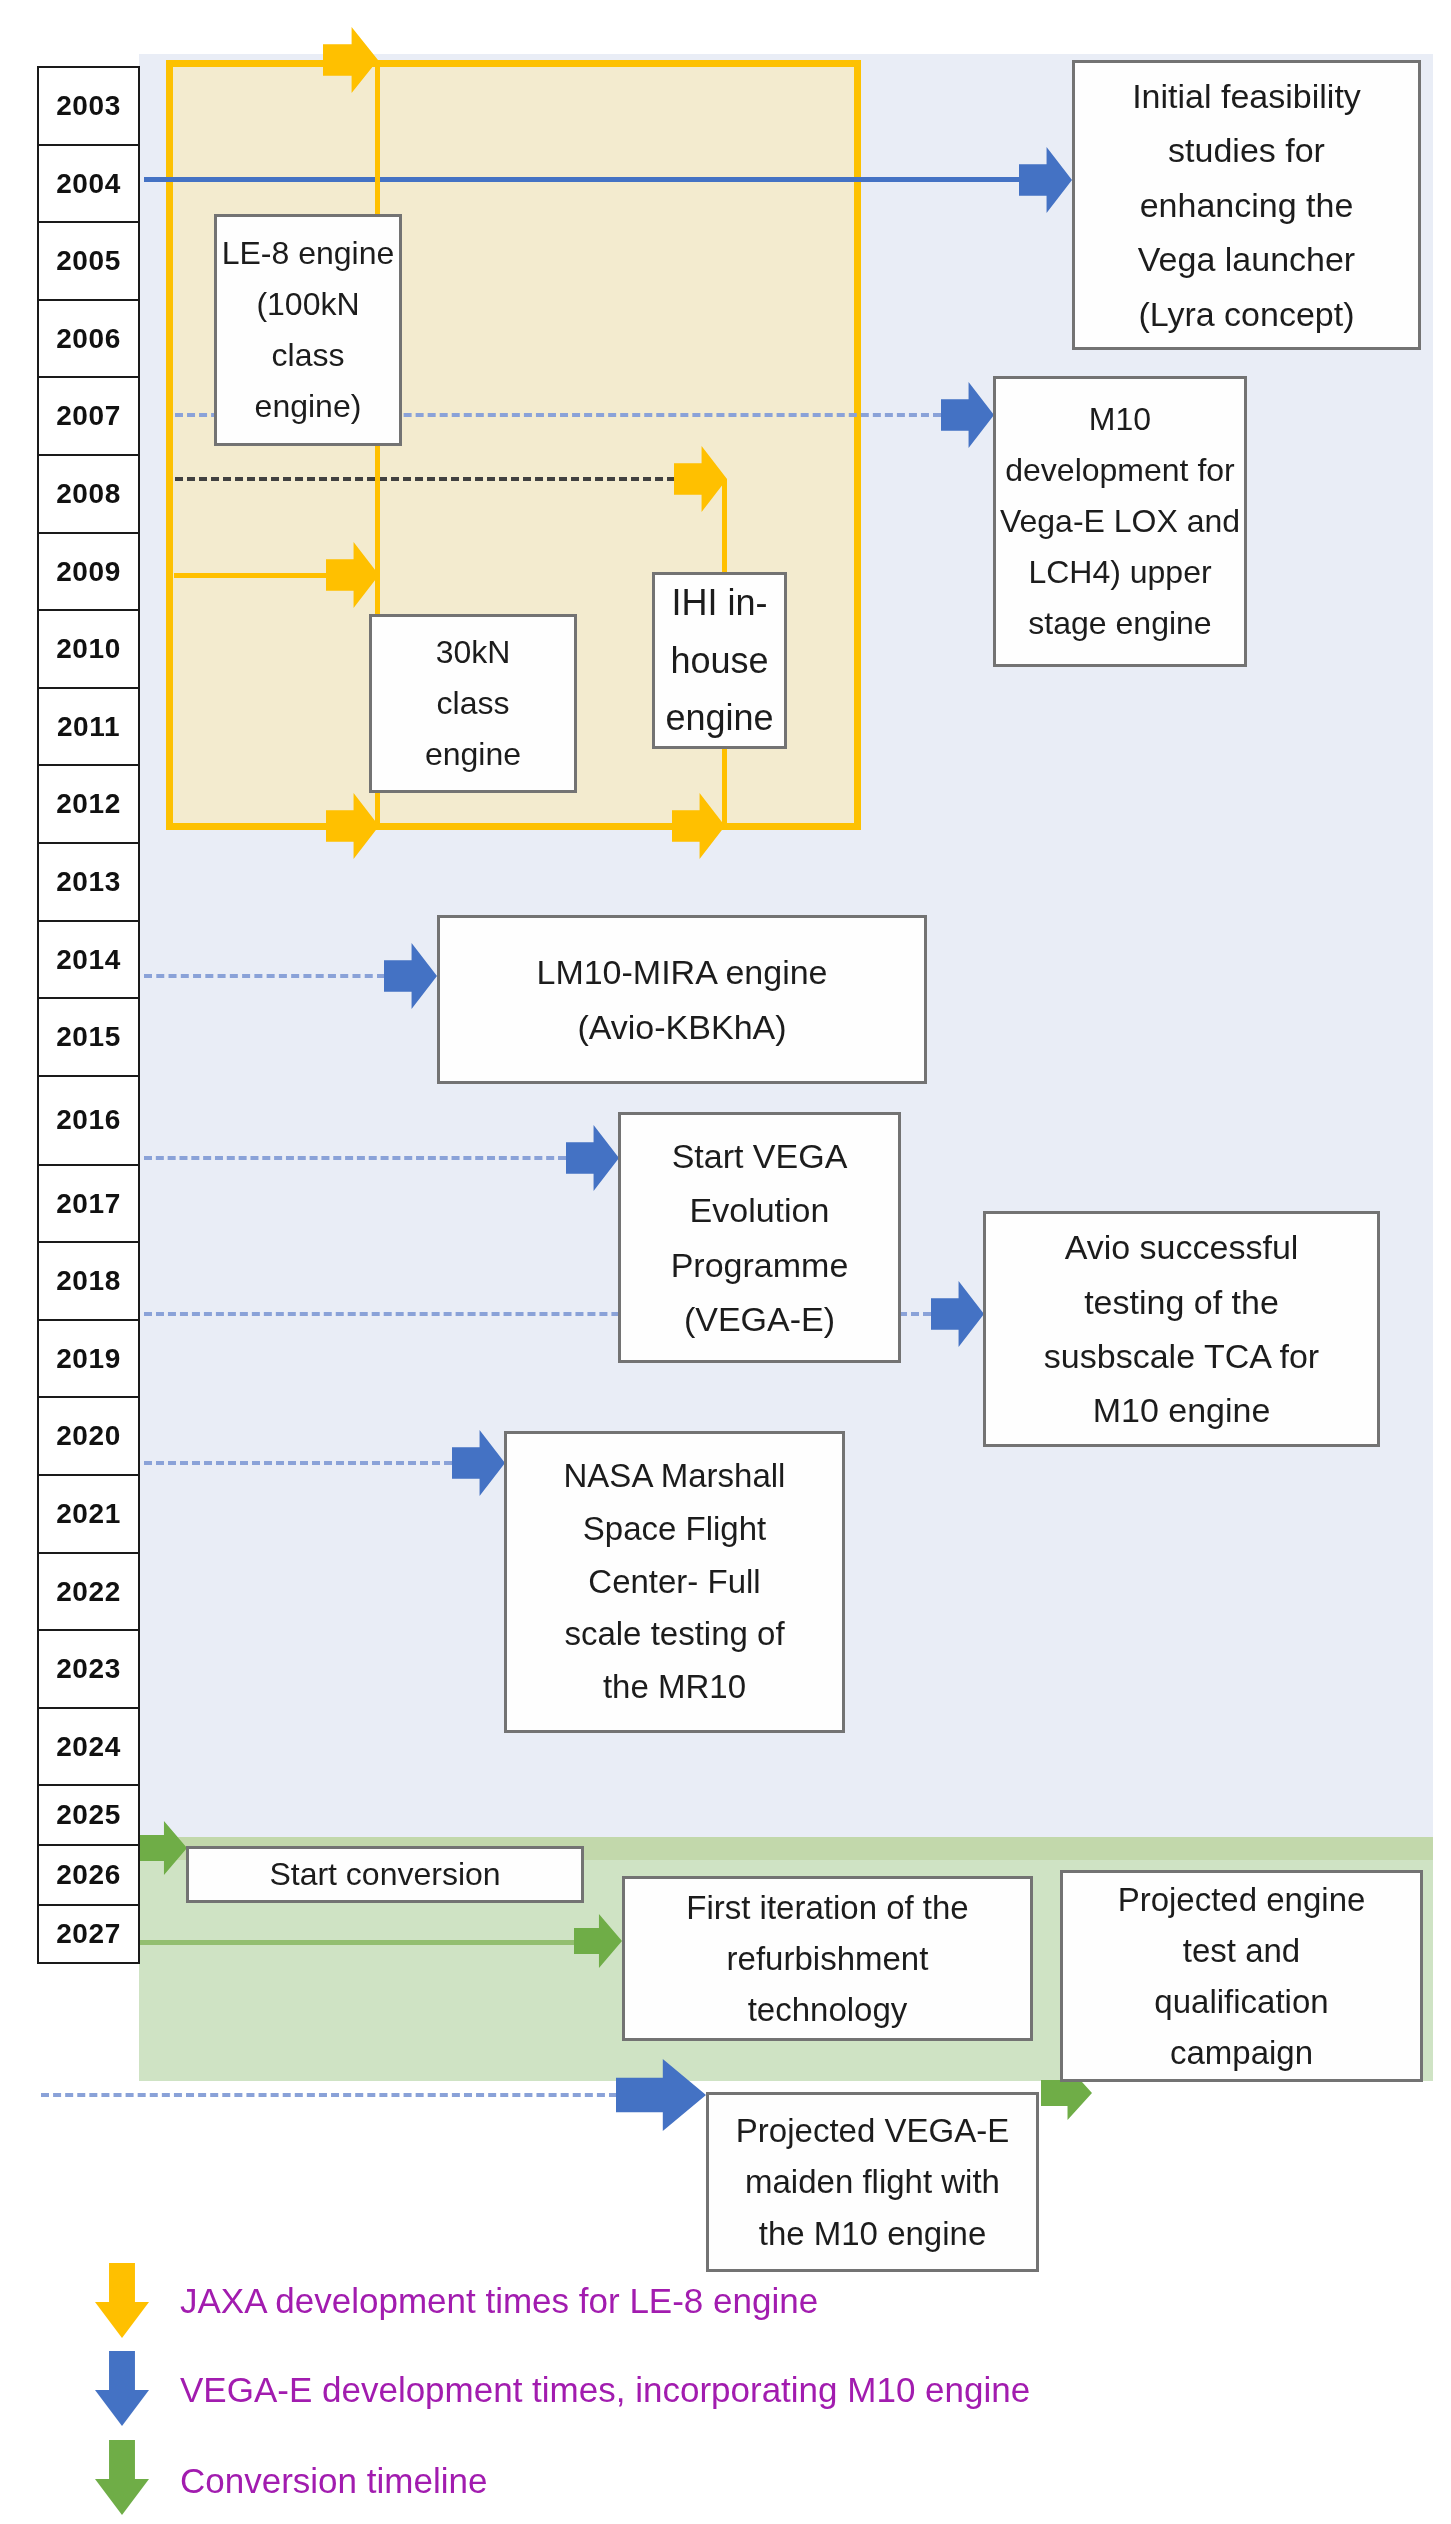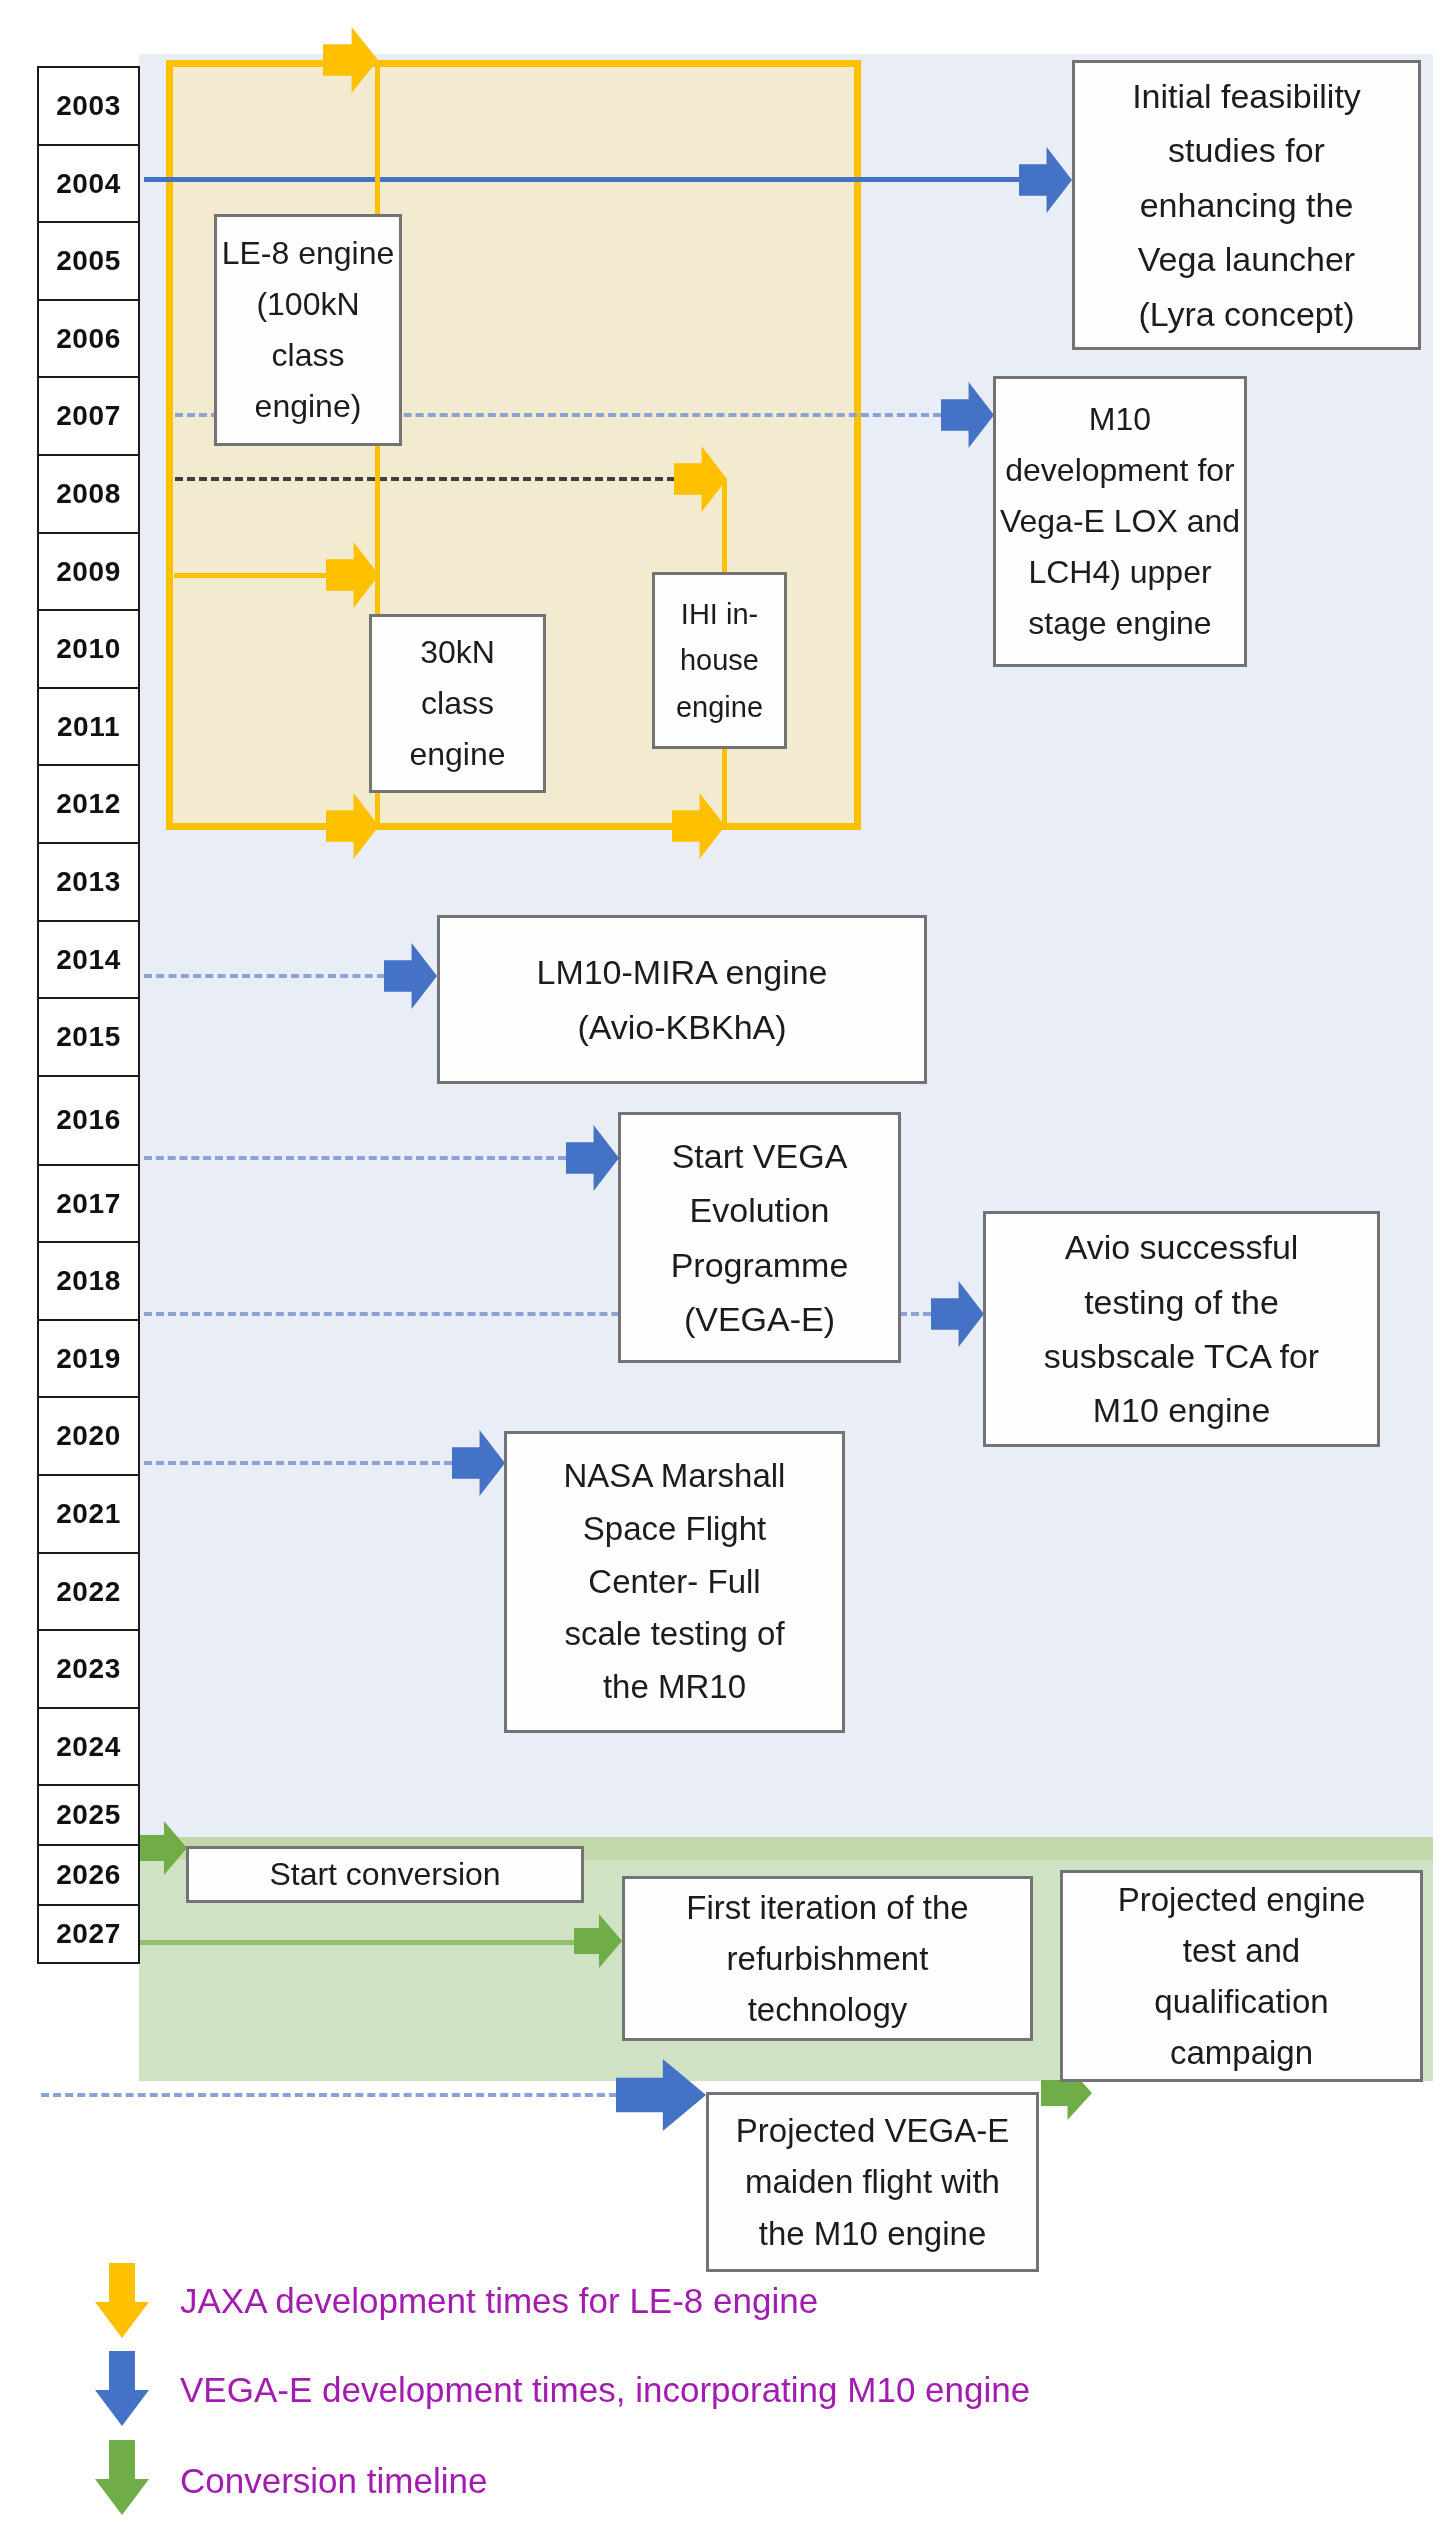--- a/index.html
+++ b/index.html
@@ -109,24 +109,24 @@
   <div class="arrow arrow-right fill-blue" style="left:616px;top:2059px;width:90px;height:72px;"></div>
 
   <div class="arrow arrow-right fill-green" style="left:139px;top:1821px;width:48px;height:54px;"></div>
   <div class="arrow arrow-right fill-green" style="left:574px;top:1914px;width:48px;height:54px;"></div>
   <div class="arrow arrow-right fill-green" style="left:1041px;top:2066px;width:51px;height:54px;"></div>
 
   <div class="event-box" style="left:214px;top:214px;width:188px;height:232px;font-size:32px;">LE-8 engine
 (100kN
 class
 engine)</div>
-  <div class="event-box" style="left:369px;top:614px;width:177px;height:179px;font-size:32px;">30kN
+  <div class="event-box" style="left:369px;top:614px;width:208px;height:179px;font-size:32px;">30kN
 class
 engine</div>
-  <div class="event-box" style="left:652px;top:572px;width:135px;height:177px;font-size:29px;">IHI in-
+  <div class="event-box" style="left:652px;top:572px;width:135px;height:177px;font-size:36px;">IHI in-
 house
 engine</div>
   <div class="event-box" style="left:1072px;top:60px;width:349px;height:290px;font-size:34px;">Initial feasibility
 studies for
 enhancing the
 Vega launcher
 (Lyra concept)</div>
   <div class="event-box" style="left:993px;top:376px;width:254px;height:291px;font-size:32px;">M10
 development for
 Vega-E LOX and

